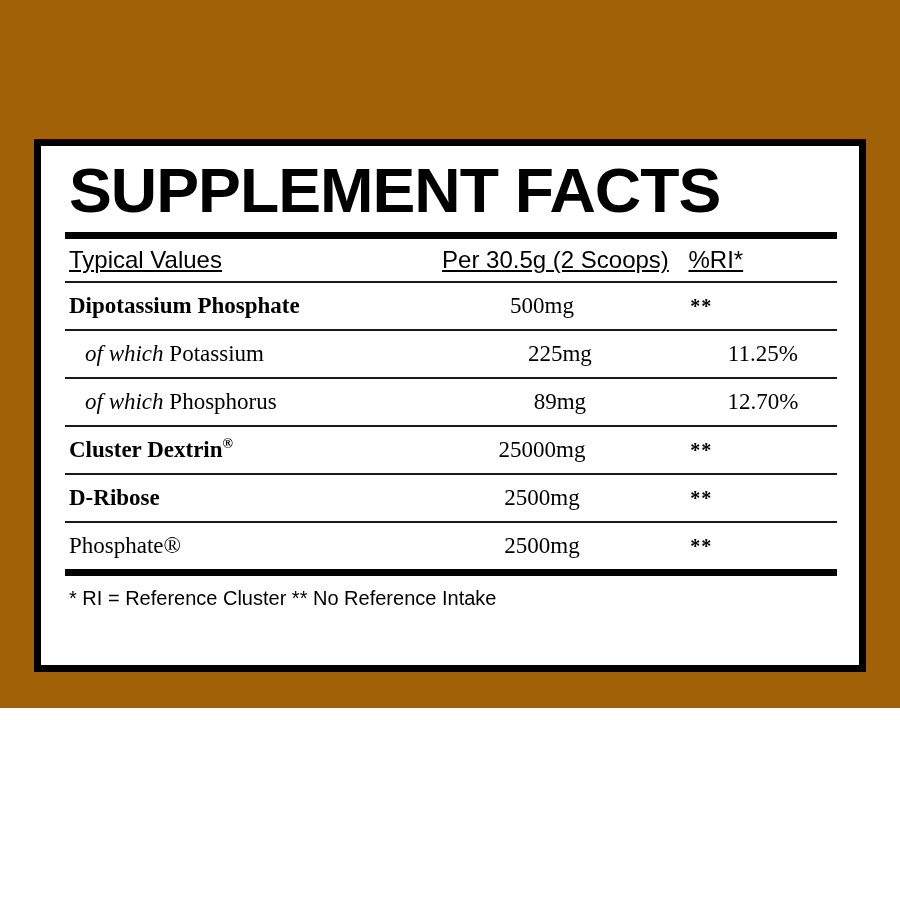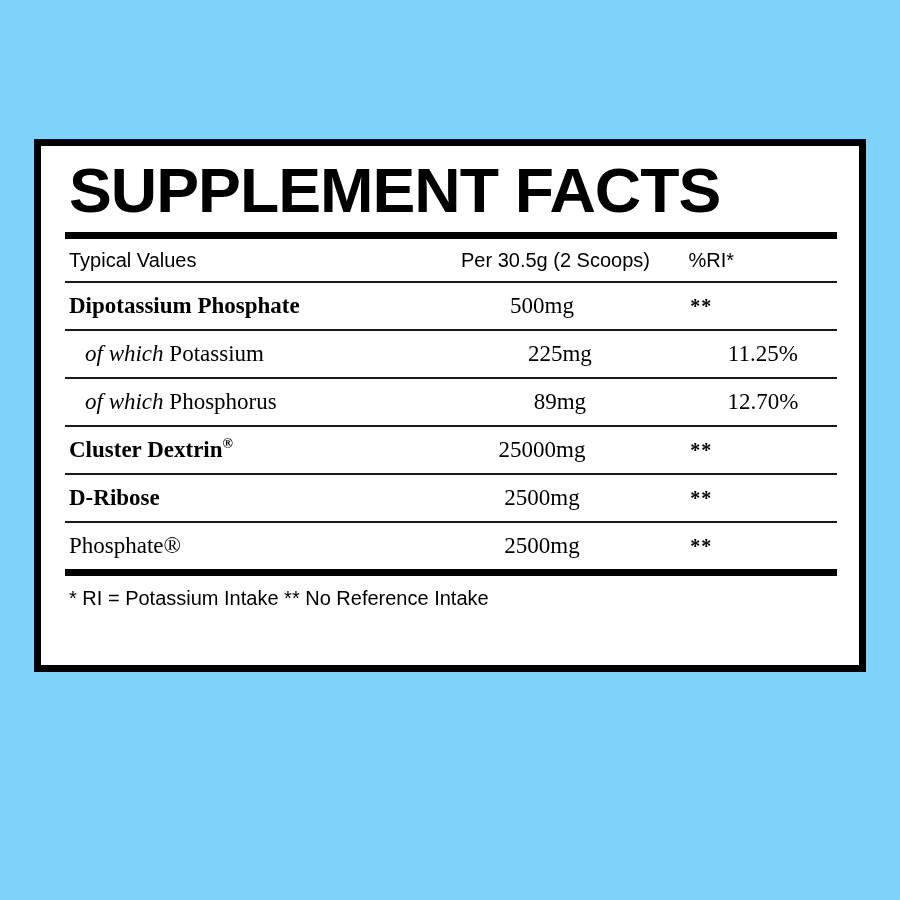--- a/index.html
+++ b/index.html
@@ -6,22 +6,22 @@
     margin: 0;
     padding: 0;
     width: 900px;
     height: 900px;
     background: #ffffff;
     font-family: "Liberation Sans", sans-serif;
   }
   #page {
     position: relative;
     width: 900px;
-    height: 900px;
-    background: #7dd3fc;
+    height: 708px;
+    background: #a16207;
     overflow: hidden;
   }
   .panel {
     position: absolute;
     left: 34px;
     top: 139px;
     width: 832px;
     height: 533px;
     border: 7px solid #000000;
     background: #ffffff;
@@ -69,24 +69,25 @@
   table.facts td {
     padding: 0;
     vertical-align: middle;
     color: #000;
   }
   .col-name { width: 48%; }
   .col-amount { width: 32%; text-align: center; }
   .col-ri { width: 20%; text-align: center; }
 
   .head-row td {
-    font-size: 20px;
+    font-size: 24px;
     height: 42px;
     font-weight: normal;
     padding-top: 6px;
+    text-decoration: underline;
   }
   .head-row .col-name { padding-left: 4px; }
   .head-row .col-amount { text-align: center; padding-left: 10px; }
   .head-row .col-ri { text-align: left; padding-left: 14px; }
 
   .row td {
     font-size: 23px;
     height: 46px;
     font-family: Liberation Serif, serif;
   }
@@ -200,17 +201,17 @@
             <tr class="row">
           <td class="col-name">Phosphate®</td>
           <td class="col-amount">2500mg</td>
           <td class="col-ri stars">**</td>
         </tr>
       </tbody>
         </table>
 
       <div class="rule-thick-bottom"></div>
 
-      <div class="footnote">* RI = Potassium Intake  ** No Reference Intake</div>
+      <div class="footnote">* RI = Reference Cluster  ** No Reference Intake</div>
 
     </div>
   </div>
 </div>
 
 </body></html>

